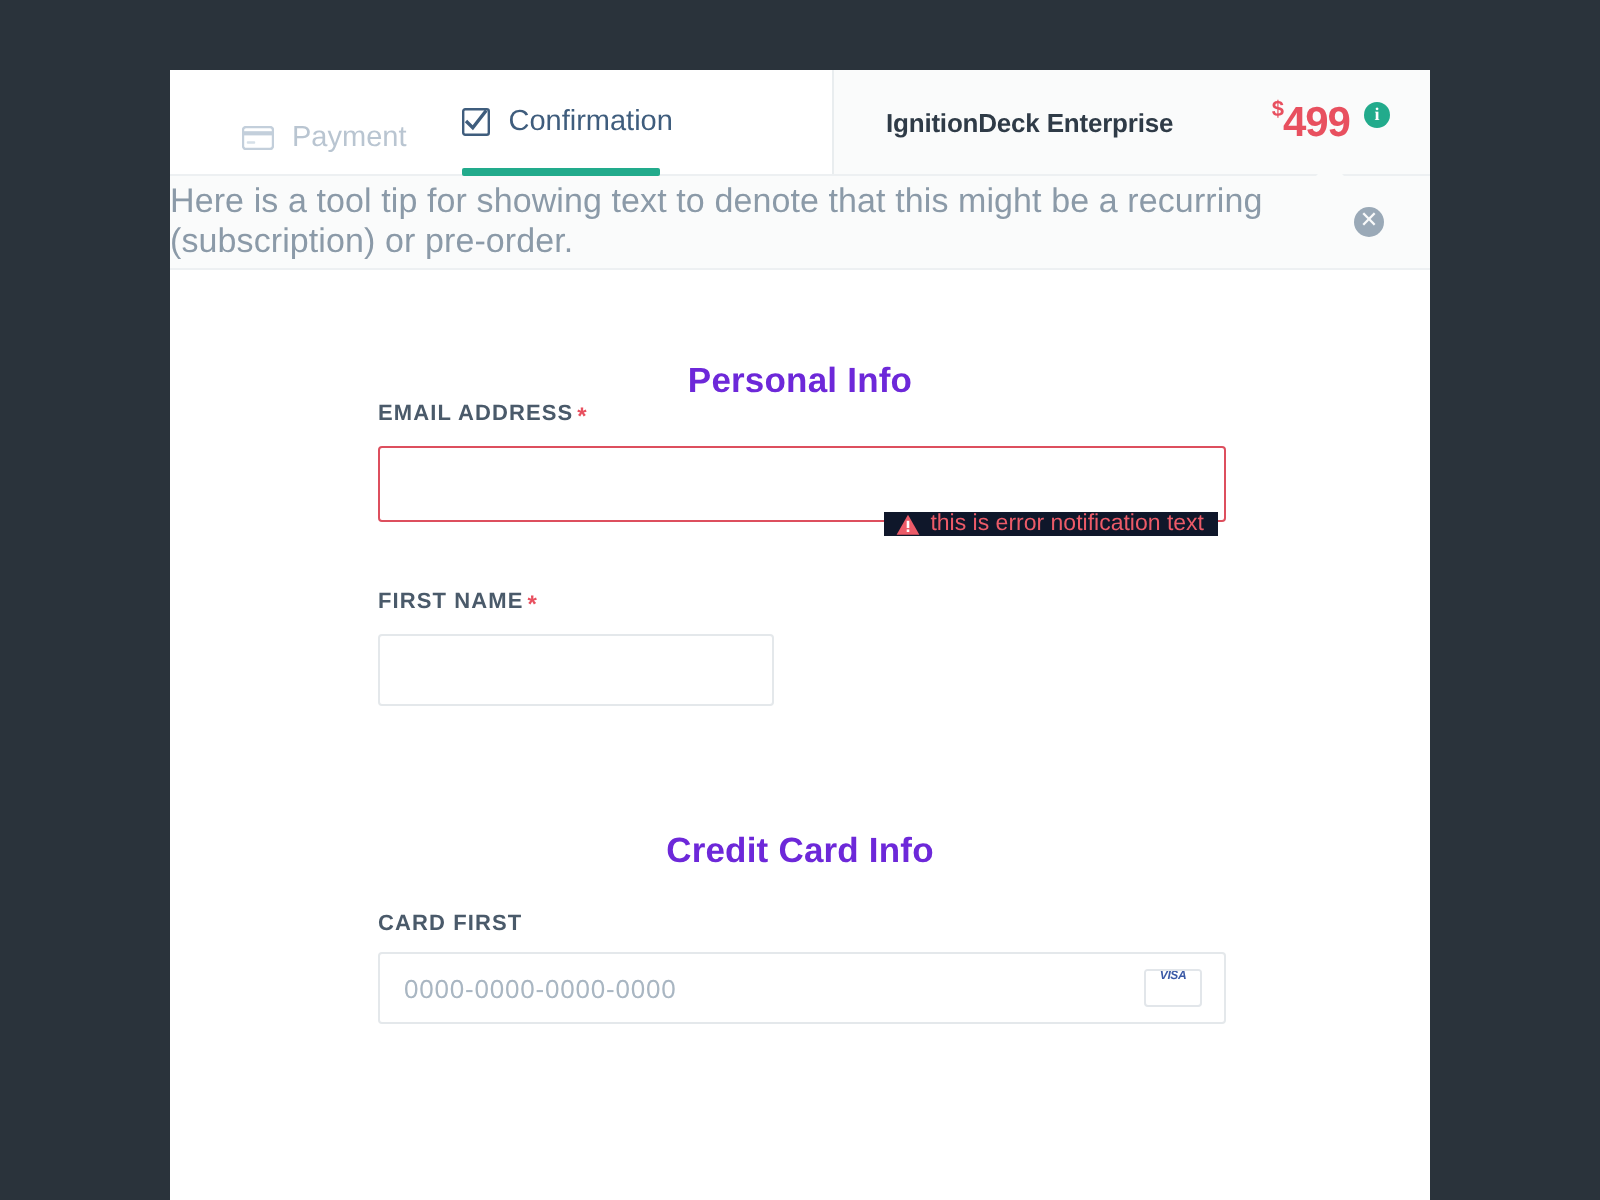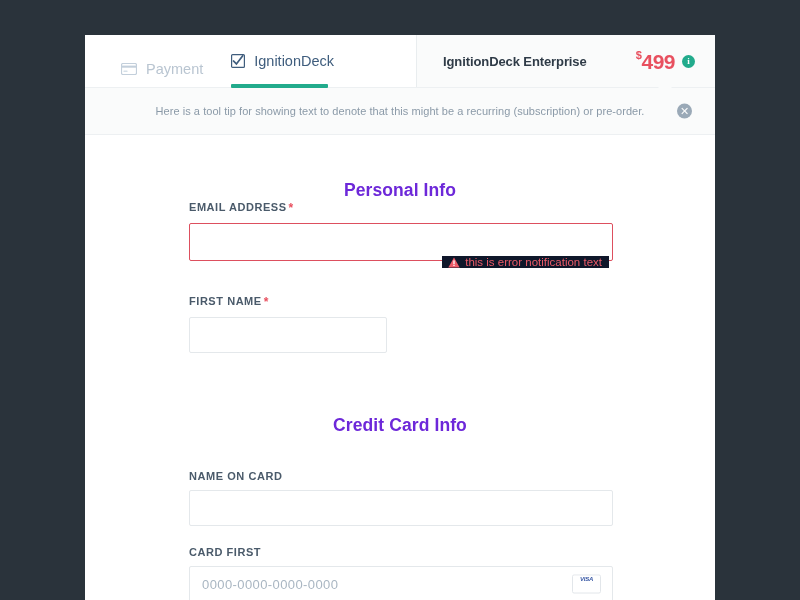--- a/index.html
+++ b/index.html
@@ -68,21 +68,21 @@
   .product-name {
     font-size: 13px;
     font-weight: bold;
     color: #2f3b47;
     letter-spacing: -0.1px;
   }
   .price-wrap {
     position: absolute;
     right: 20px;
     display: flex;
-    align-items: center;
+    align-items: flex-start;
     gap: 7px;
   }
   .price {
     color: #e8505f;
     font-weight: bold;
     font-size: 21px;
     letter-spacing: -0.5px;
     line-height: 1;
   }
   .price .cur {
@@ -123,21 +123,21 @@
   .tooltip-notch::after {
     content: "";
     position: absolute;
     left: 0; top: 0;
     width: 0; height: 0;
     border-left: 7px solid transparent;
     border-right: 7px solid transparent;
     border-bottom: 7px solid #fafbfb;
   }
   .tooltip-text {
-    font-size: 11px;
+    font-size: 17px;
     color: #8b9aa8;
     letter-spacing: 0.05px;
   }
   .tooltip-close {
     position: absolute;
     right: 23px; top: 50%;
     transform: translateY(-50%);
     width: 15px; height: 15px;
     border-radius: 50%;
     background: #9aa9b7;
@@ -266,21 +266,21 @@
         <span>Payment</span>
       </div>
 
       <div class="tab confirmation">
         <span class="icon">
           <svg class="icon-check-svg" width="14" height="14" viewBox="0 0 14 14">
             <rect x="0.6" y="0.6" width="12.8" height="12.8" rx="1" ry="1" fill="none" stroke="#3f5d7d" stroke-width="1.2"></rect>
             <path d="M2.6 7.1 L5.4 9.9 L11.6 1.9" fill="none" stroke="#3f5d7d" stroke-width="1.7" stroke-linecap="square"></path>
           </svg>
         </span>
-        <span>IgnitionDeck</span>
+        <span>Confirmation</span>
         <span class="tab-underline"></span>
       </div>
 
     </div>
 
     <div class="product">
       <span class="product-name">IgnitionDeck Enterprise</span>
       <div class="price-wrap">
         <span class="price"><span class="cur">$</span><span>499</span></span>
         <span class="info-dot">i</span>
@@ -314,24 +314,20 @@
       </span>
     </div>
 
     <div class="field" id="first-name-field-group">
       <label class="field-label"><span>FIRST NAME</span><span class="req">*</span></label>
       <input class="text-input narrow" type="text" placeholder="" style="">
     </div>
 
     <h2 class="section-title" id="credit-card-title">Credit Card Info</h2>
 
-    <div class="field" id="name-on-card-group">
-      <label class="field-label">NAME ON CARD</label>
-      <input class="text-input" type="text" placeholder="" style="">
-    </div>
 
     <div class="field" id="card-number-group">
       <label class="field-label">CARD FIRST</label>
       <div class="card-input-wrap">
         <input class="text-input" type="text" placeholder="0000-0000-0000-0000" style="">
         <span class="visa-badge">
           <span class="visa-top"></span>
           <span class="visa-mid">
               <span>VISA</span>
             </span>

